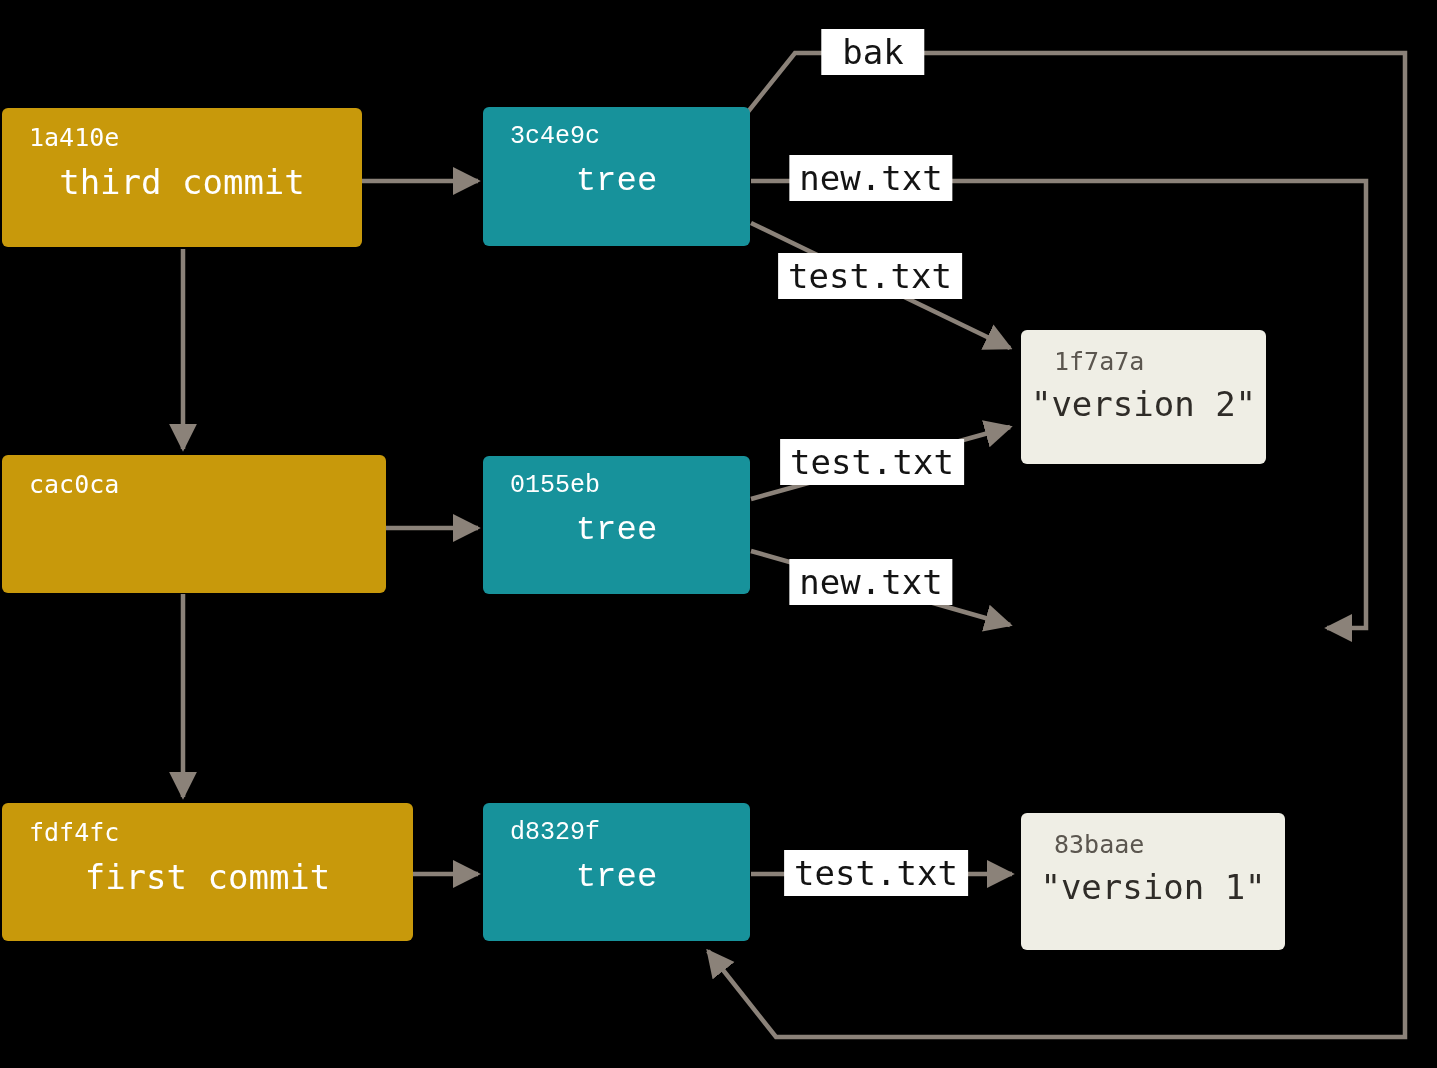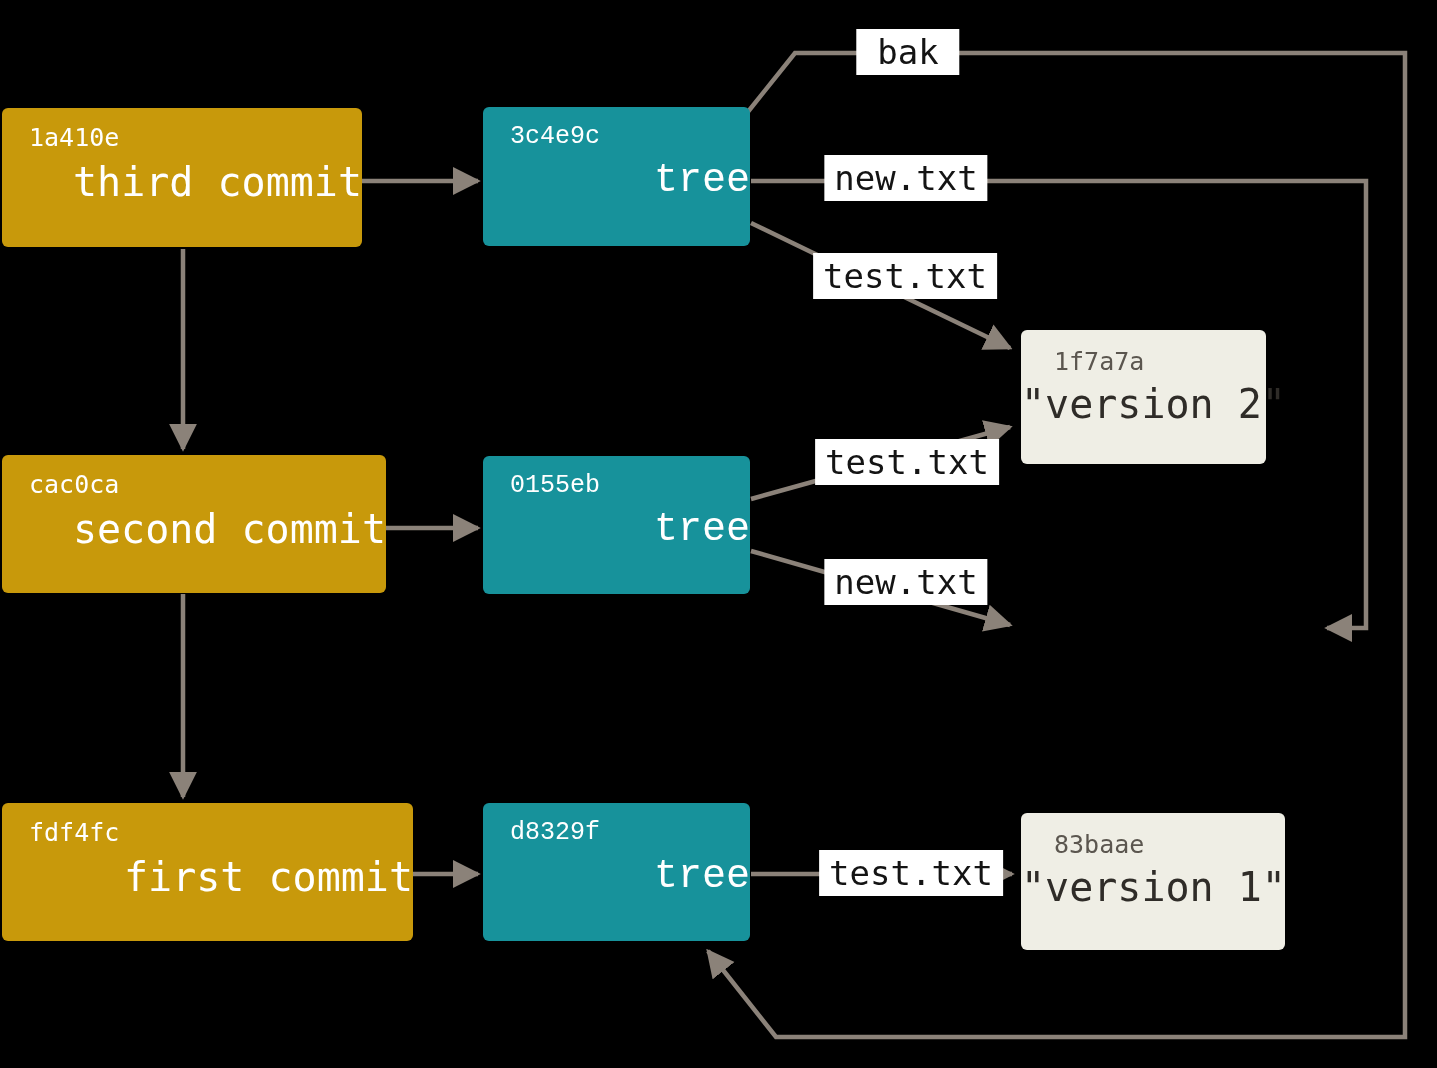--- a/index.html
+++ b/index.html
@@ -44,39 +44,38 @@
     font-size: 25px;
     line-height: 30px;
     color: var(--node_text, #FFFFFF);
     white-space: pre;
   }
   .node .label {
     position: absolute;
     left: 0;
     top: 52px;
     width: 100%;
-    text-align: right;
-    font-size: 40px;
+    text-align: center;
+    font-size: 34px;
     line-height: 44px;
     color: var(--node_text, #FFFFFF);
     white-space: pre;
   }
   .node.blob .hash  { left: 33px; top: 17px; color: var(--blob_hash, #5B564F); }
   .node.blob .label { color: var(--blob_text, #2F2C28); }
   .edge-label {
     position: absolute;
     z-index: 3;
     transform: translate(-50%, -50%);
     background: var(--label_bg, #FFFFFF);
     color: var(--label_fg, #141414);
     font-size: 34px;
     line-height: 36px;
     padding: 5px 10px;
     white-space: pre;
-    margin-left: 35px;
   }
   .edge-label.wide { padding: 5px 21px; }
 </style>
 </head>
 <body>
 
 <div class="canvas">
 
   <svg class="wires" width="1437" height="1068" viewBox="0 0 1437 1068">
     <defs>
@@ -104,21 +103,20 @@
 
     <path class="wire" d="M 751 874 H 1012" marker-end="url(#arrow)"></path>
   </svg>
 
   <div class="node commit" style="left:2px;top:108px;width:360px;height:139px">
     <div class="hash">1a410e</div>
     <div class="label">third commit</div>
   </div>
   <div class="node commit" style="left:2px;top:455px;width:384px;height:138px">
     <div class="hash">cac0ca</div>
-    <div class="label">second commit</div>
   </div>
   <div class="node commit" style="left:2px;top:803px;width:411px;height:138px">
     <div class="hash">fdf4fc</div>
     <div class="label">first commit</div>
   </div>
 
   <div class="node tree" style="left:483px;top:107px;width:267px;height:139px">
     <div class="hash">3c4e9c</div>
     <div class="label">tree</div>
   </div>

